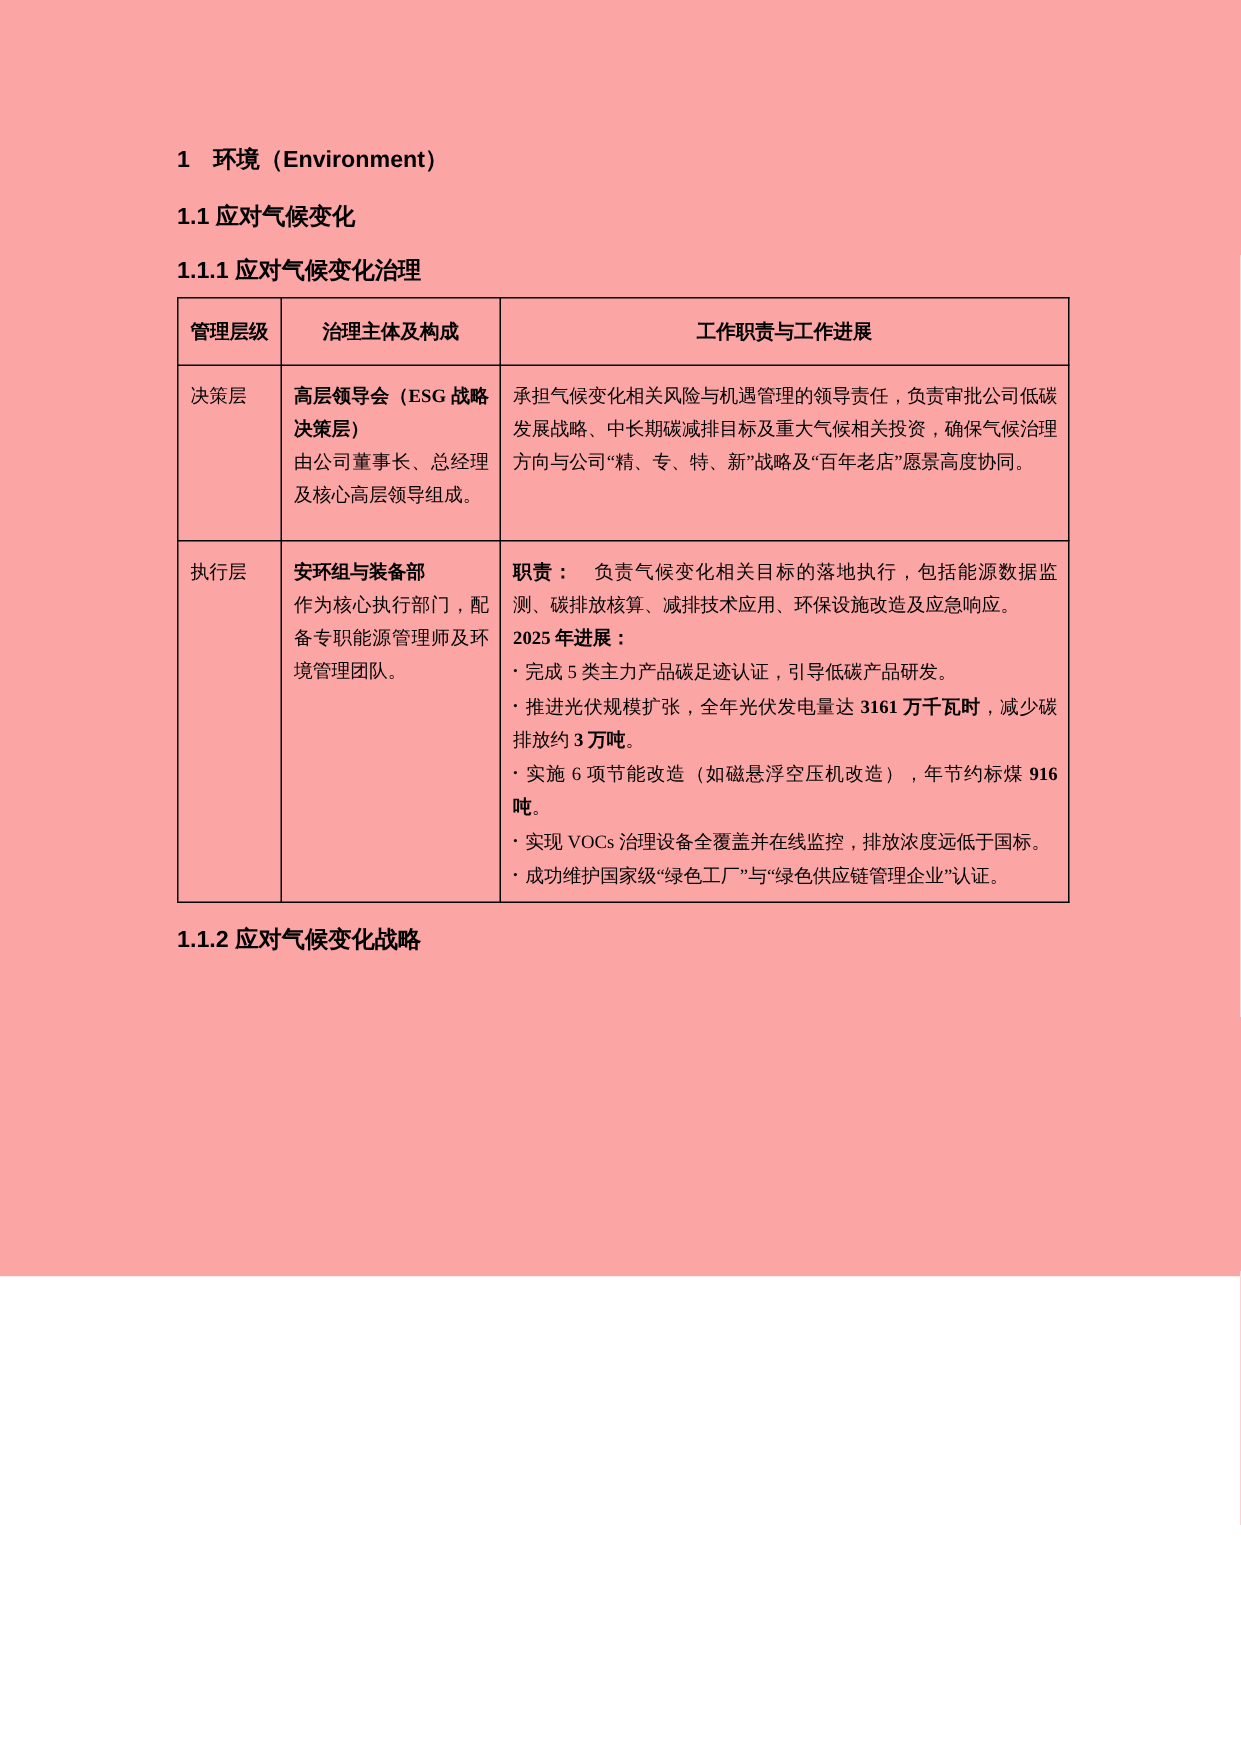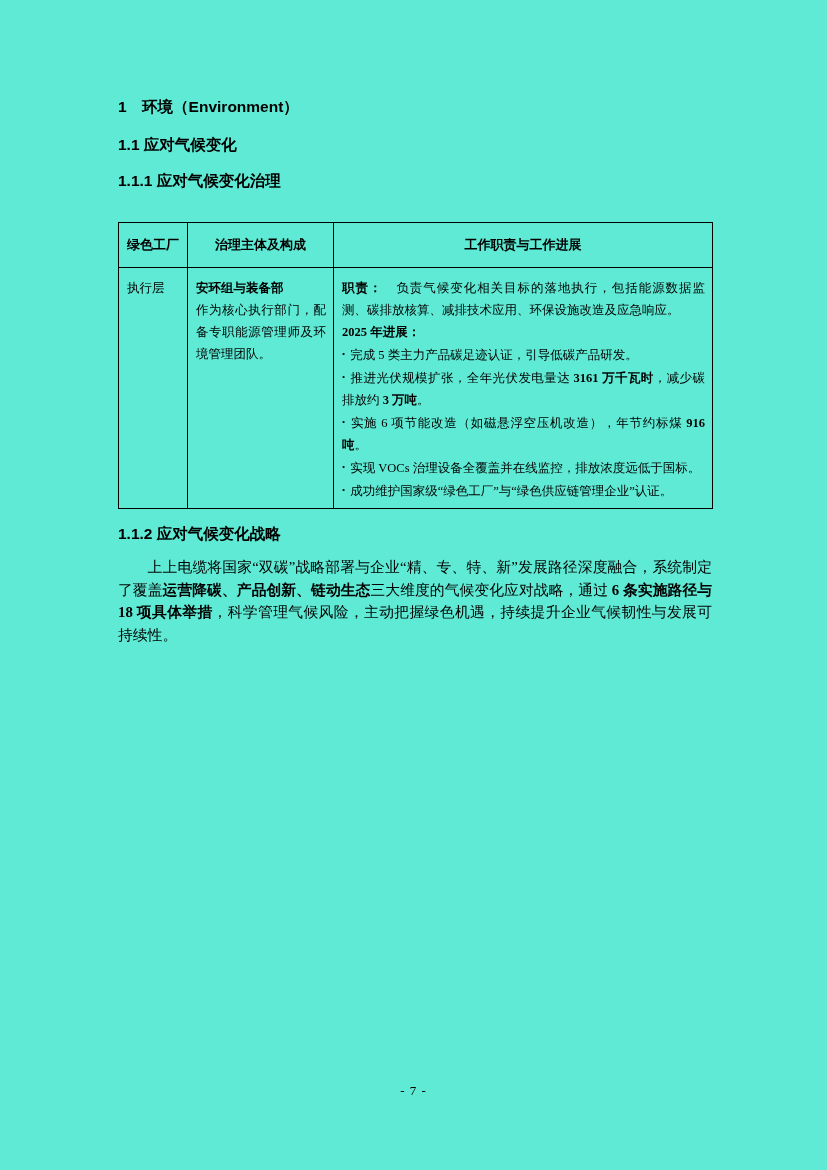--- a/index.html
+++ b/index.html
@@ -1,38 +1,38 @@
 <!DOCTYPE html>
 <html><head>
 <meta charset="utf-8">
 <style>
   * { box-sizing: border-box; }
   html, body { margin: 0; padding: 0; background: #ffffff; }
   .page {
     position: relative;
     width: 827px;
-    height: 1170px;
+    height: 851px;
     margin: 0 auto;
-    background: #5eead4;
+    background: #fca5a5;
     color: #000000;
     font-family: "Liberation Serif", "DejaVu Serif", serif;
     padding: 97px 115px 0 118px;
     overflow: hidden;
   }
   .h1, .h2, .h3 {
     font-family: "Liberation Sans", "DejaVu Sans", sans-serif;
     font-weight: bold;
     font-size: 15.5px;
     line-height: 19px;
     margin: 0;
     white-space: pre-wrap;
   }
   .h1 { margin-bottom: 19px; }
   .h2 { margin-bottom: 17px; }
-  .h3 { margin-bottom: 32px; }
+  .h3 { margin-bottom: 8px; }
   .h3-strategy { margin-top: 15px; margin-bottom: 13px; }
   .para {
     font-size: 14.8px;
     line-height: 22.5px;
     text-indent: 2em;
     text-align: justify;
     margin: 0 0 10px 0;
   }
   .gov-table {
     width: 594px;
@@ -94,26 +94,34 @@
 
 
   <table class="gov-table" data-name="climate-governance-table">
     <colgroup>
         <col class="c1">
         <col class="c2">
         <col class="c3">
       </colgroup>
     <thead>
       <tr data-name="table-header-row">
-        <th data-name="column-header-management-level">绿色工厂</th>
+        <th data-name="column-header-management-level">管理层级</th>
         <th data-name="column-header-governance-body">治理主体及构成</th>
         <th data-name="column-header-duties-progress">工作职责与工作进展</th>
       </tr>
     </thead>
     <tbody>
+      <tr class="r1" data-name="table-row-decision-layer">
+        <td data-name="cell-level">决策层</td>
+        <td data-name="cell-governance-body">
+          <p class="cell-p bold" data-name="governance-body-title">高层领导会（ESG 战略决策层）</p>
+          <p class="cell-p" data-name="governance-body-desc">由公司董事长、总经理及核心高层领导组成。</p>
+        </td>
+        <td data-name="cell-duties">承担气候变化相关风险与机遇管理的领导责任，负责审批公司低碳发展战略、中长期碳减排目标及重大气候相关投资，确保气候治理方向与公司“精、专、特、新”战略及“百年老店”愿景高度协同。</td>
+      </tr>
       <tr class="r3" data-name="table-row-execution-layer">
         <td data-name="cell-level">执行层</td>
         <td data-name="cell-governance-body">
           <p class="cell-p bold" data-name="governance-body-title">安环组与装备部</p>
           <p class="cell-p" data-name="governance-body-desc">作为核心执行部门，配备专职能源管理师及环境管理团队。</p>
         </td>
         <td data-name="cell-duties-progress">
           <p class="cell-p" data-name="duty-line"><b data-name="duty-label">职责：</b><span data-name="duty-text">负责气候变化相关目标的落地执行，包括能源数据监测、碳排放核算、减排技术应用、环保设施改造及应急响应。</span></p>
           <p class="cell-p bold" data-name="progress-label">2025 年进展：</p>
           <p class="cell-p" data-name="progress-bullet"><span class="bm" data-name="bullet-icon">•</span><span data-name="bullet-text">完成 5 类主力产品碳足迹认证，引导低碳产品研发。</span></p>
@@ -121,17 +129,16 @@
           <p class="cell-p" data-name="progress-bullet"><span class="bm" data-name="bullet-icon">•</span><span data-name="bullet-text">实施 6 项节能改造（如磁悬浮空压机改造），年节约标煤 </span><b data-name="bold-run">916 吨</b><span data-name="bullet-text">。</span></p>
           <p class="cell-p" data-name="progress-bullet"><span class="bm" data-name="bullet-icon">•</span><span data-name="bullet-text">实现 VOCs 治理设备全覆盖并在线监控，排放浓度远低于国标。</span></p>
           <p class="cell-p" data-name="progress-bullet"><span class="bm" data-name="bullet-icon">•</span><span data-name="bullet-text">成功维护国家级“绿色工厂”与“绿色供应链管理企业”认证。</span></p>
         </td>
       </tr>
     </tbody>
   </table>
 
   <div class="h3 h3-strategy" data-name="heading-strategy">1.1.2 应对气候变化战略</div>
 
-  <p class="para" data-name="strategy-paragraph"><span data-name="strategy-text">上上电缆将国家“双碳”战略部署与企业“精、专、特、新”发展路径深度融合，系统制定了覆盖</span><b data-name="bold-run">运营降碳、产品创新、链动生态</b><span data-name="strategy-text">三大维度的气候变化应对战略，通过 </span><b data-name="bold-run">6 条实施路径与 18 项具体举措</b><span data-name="strategy-text">，科学管理气候风险，主动把握绿色机遇，持续提升企业气候韧性与发展可持续性。</span></p>
 
   <div class="footer" data-name="page-number">- 7 -</div>
 
 </div>
 
 </body></html>

